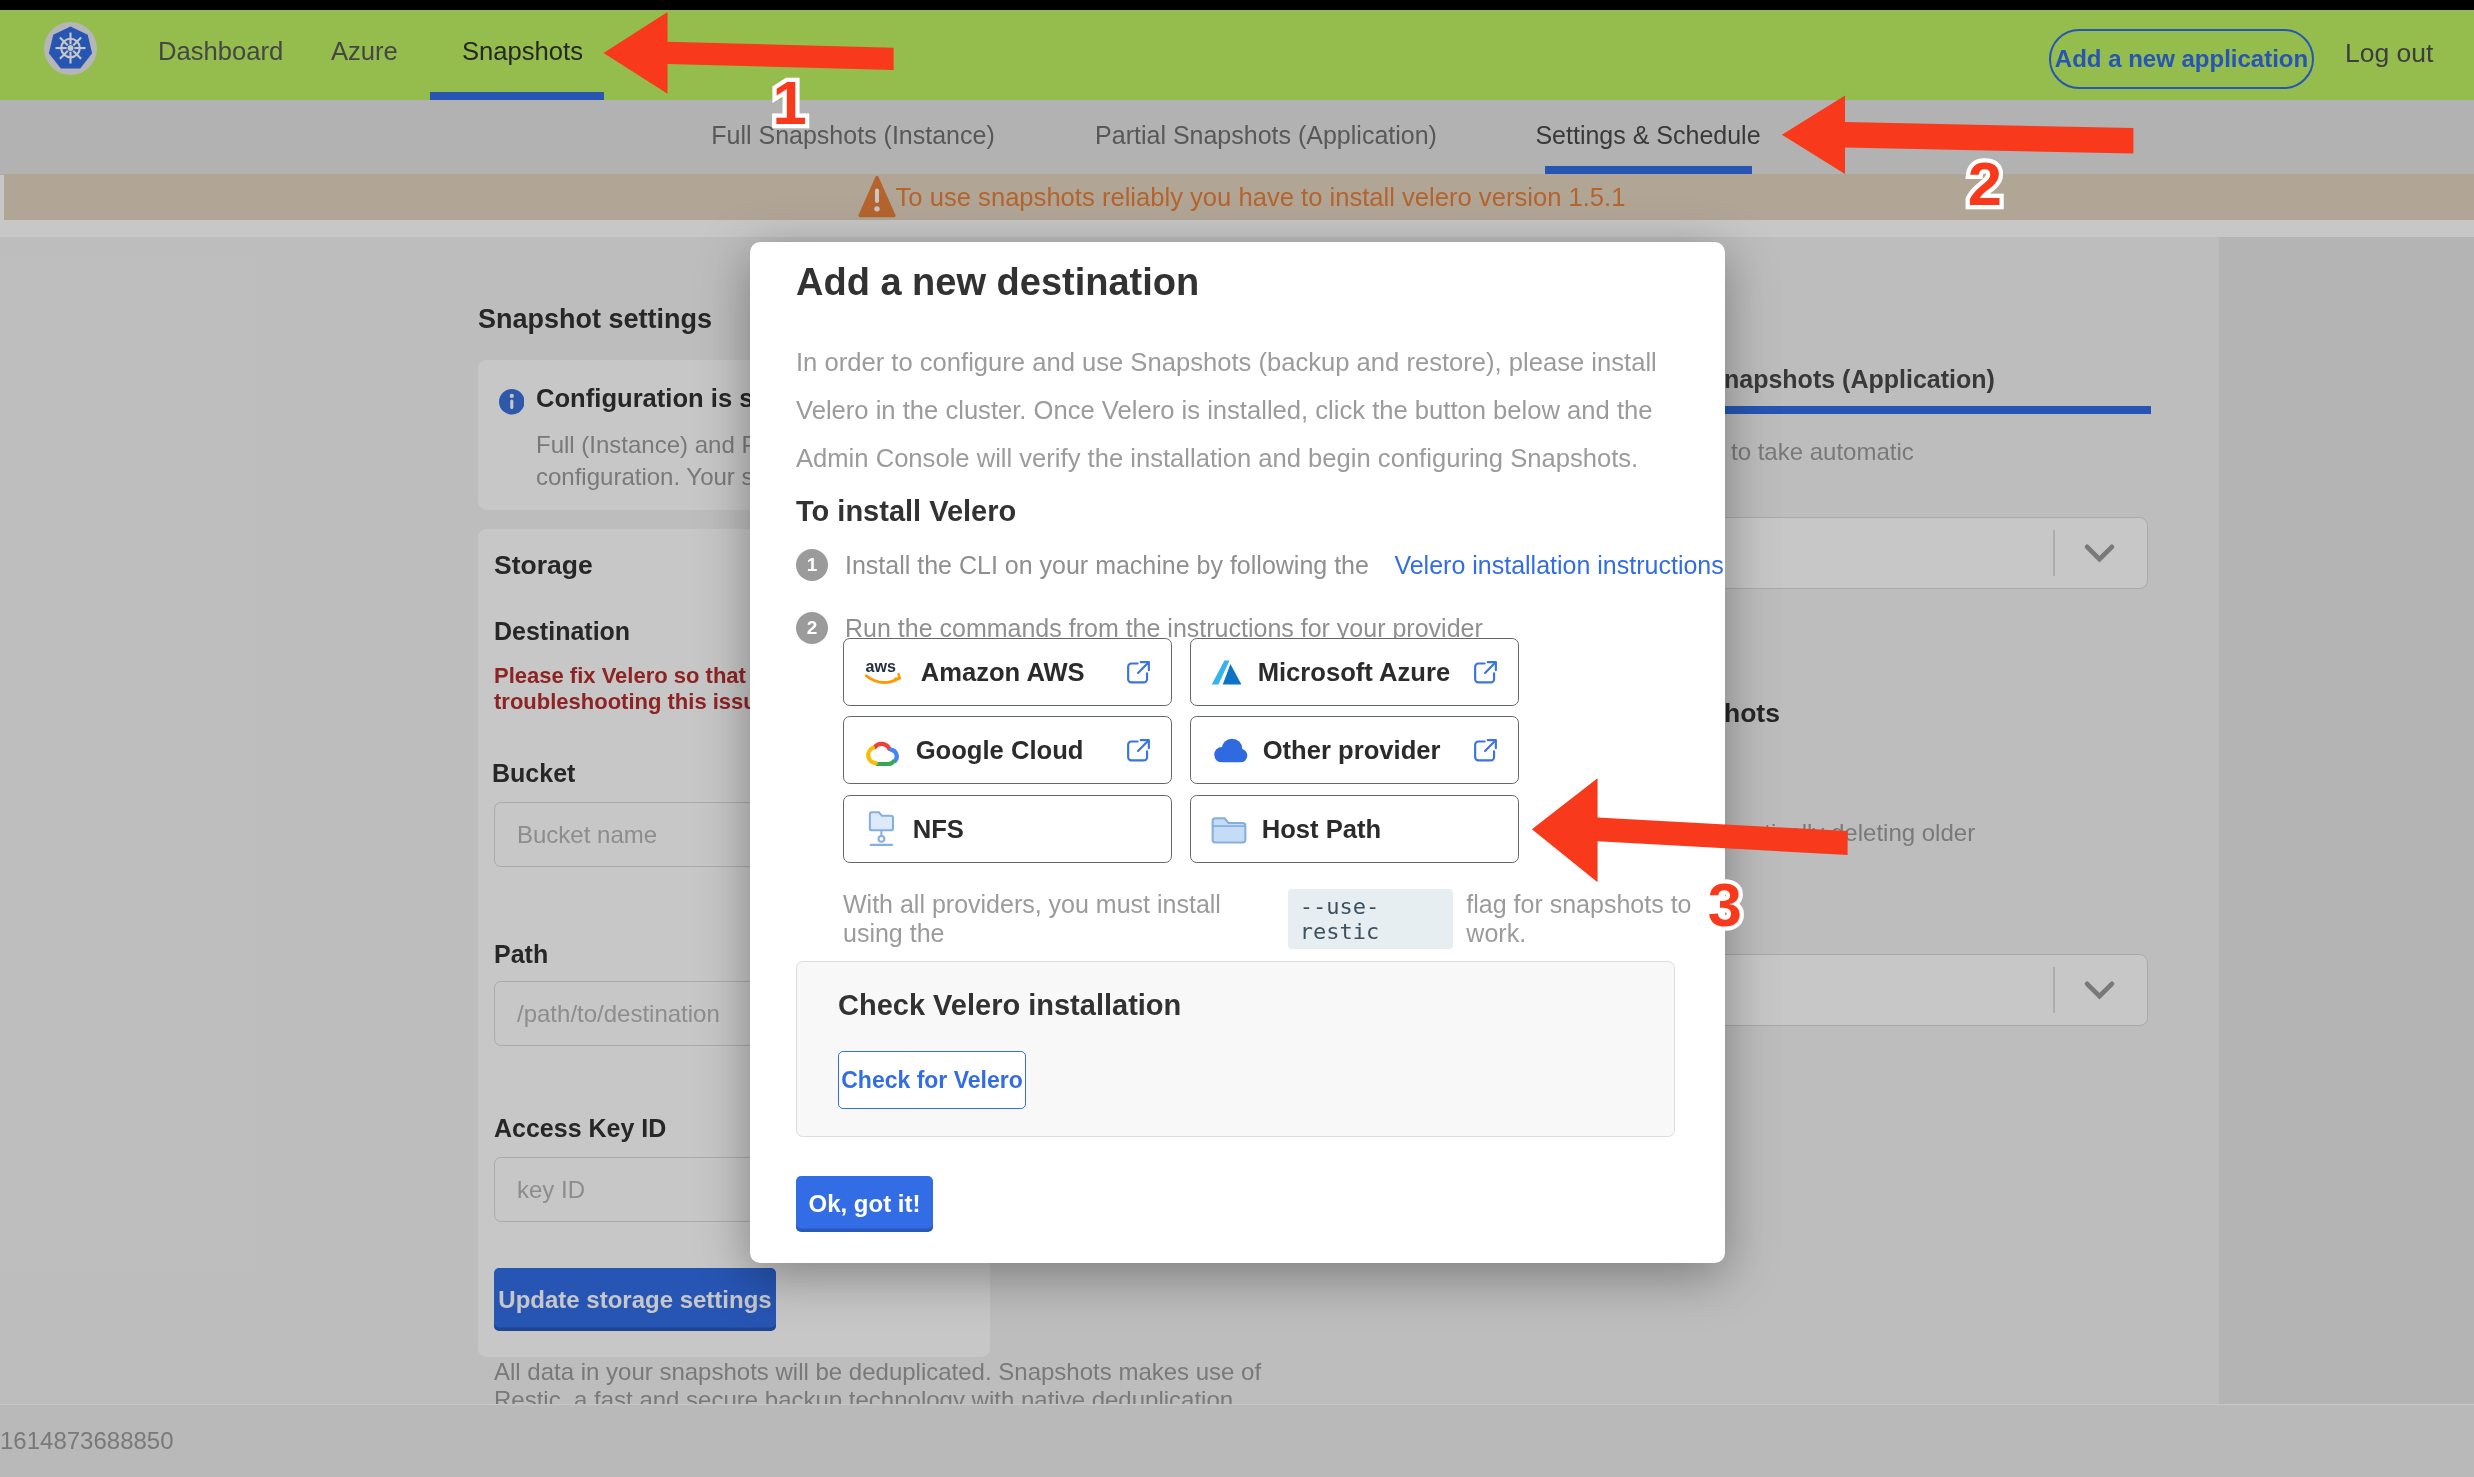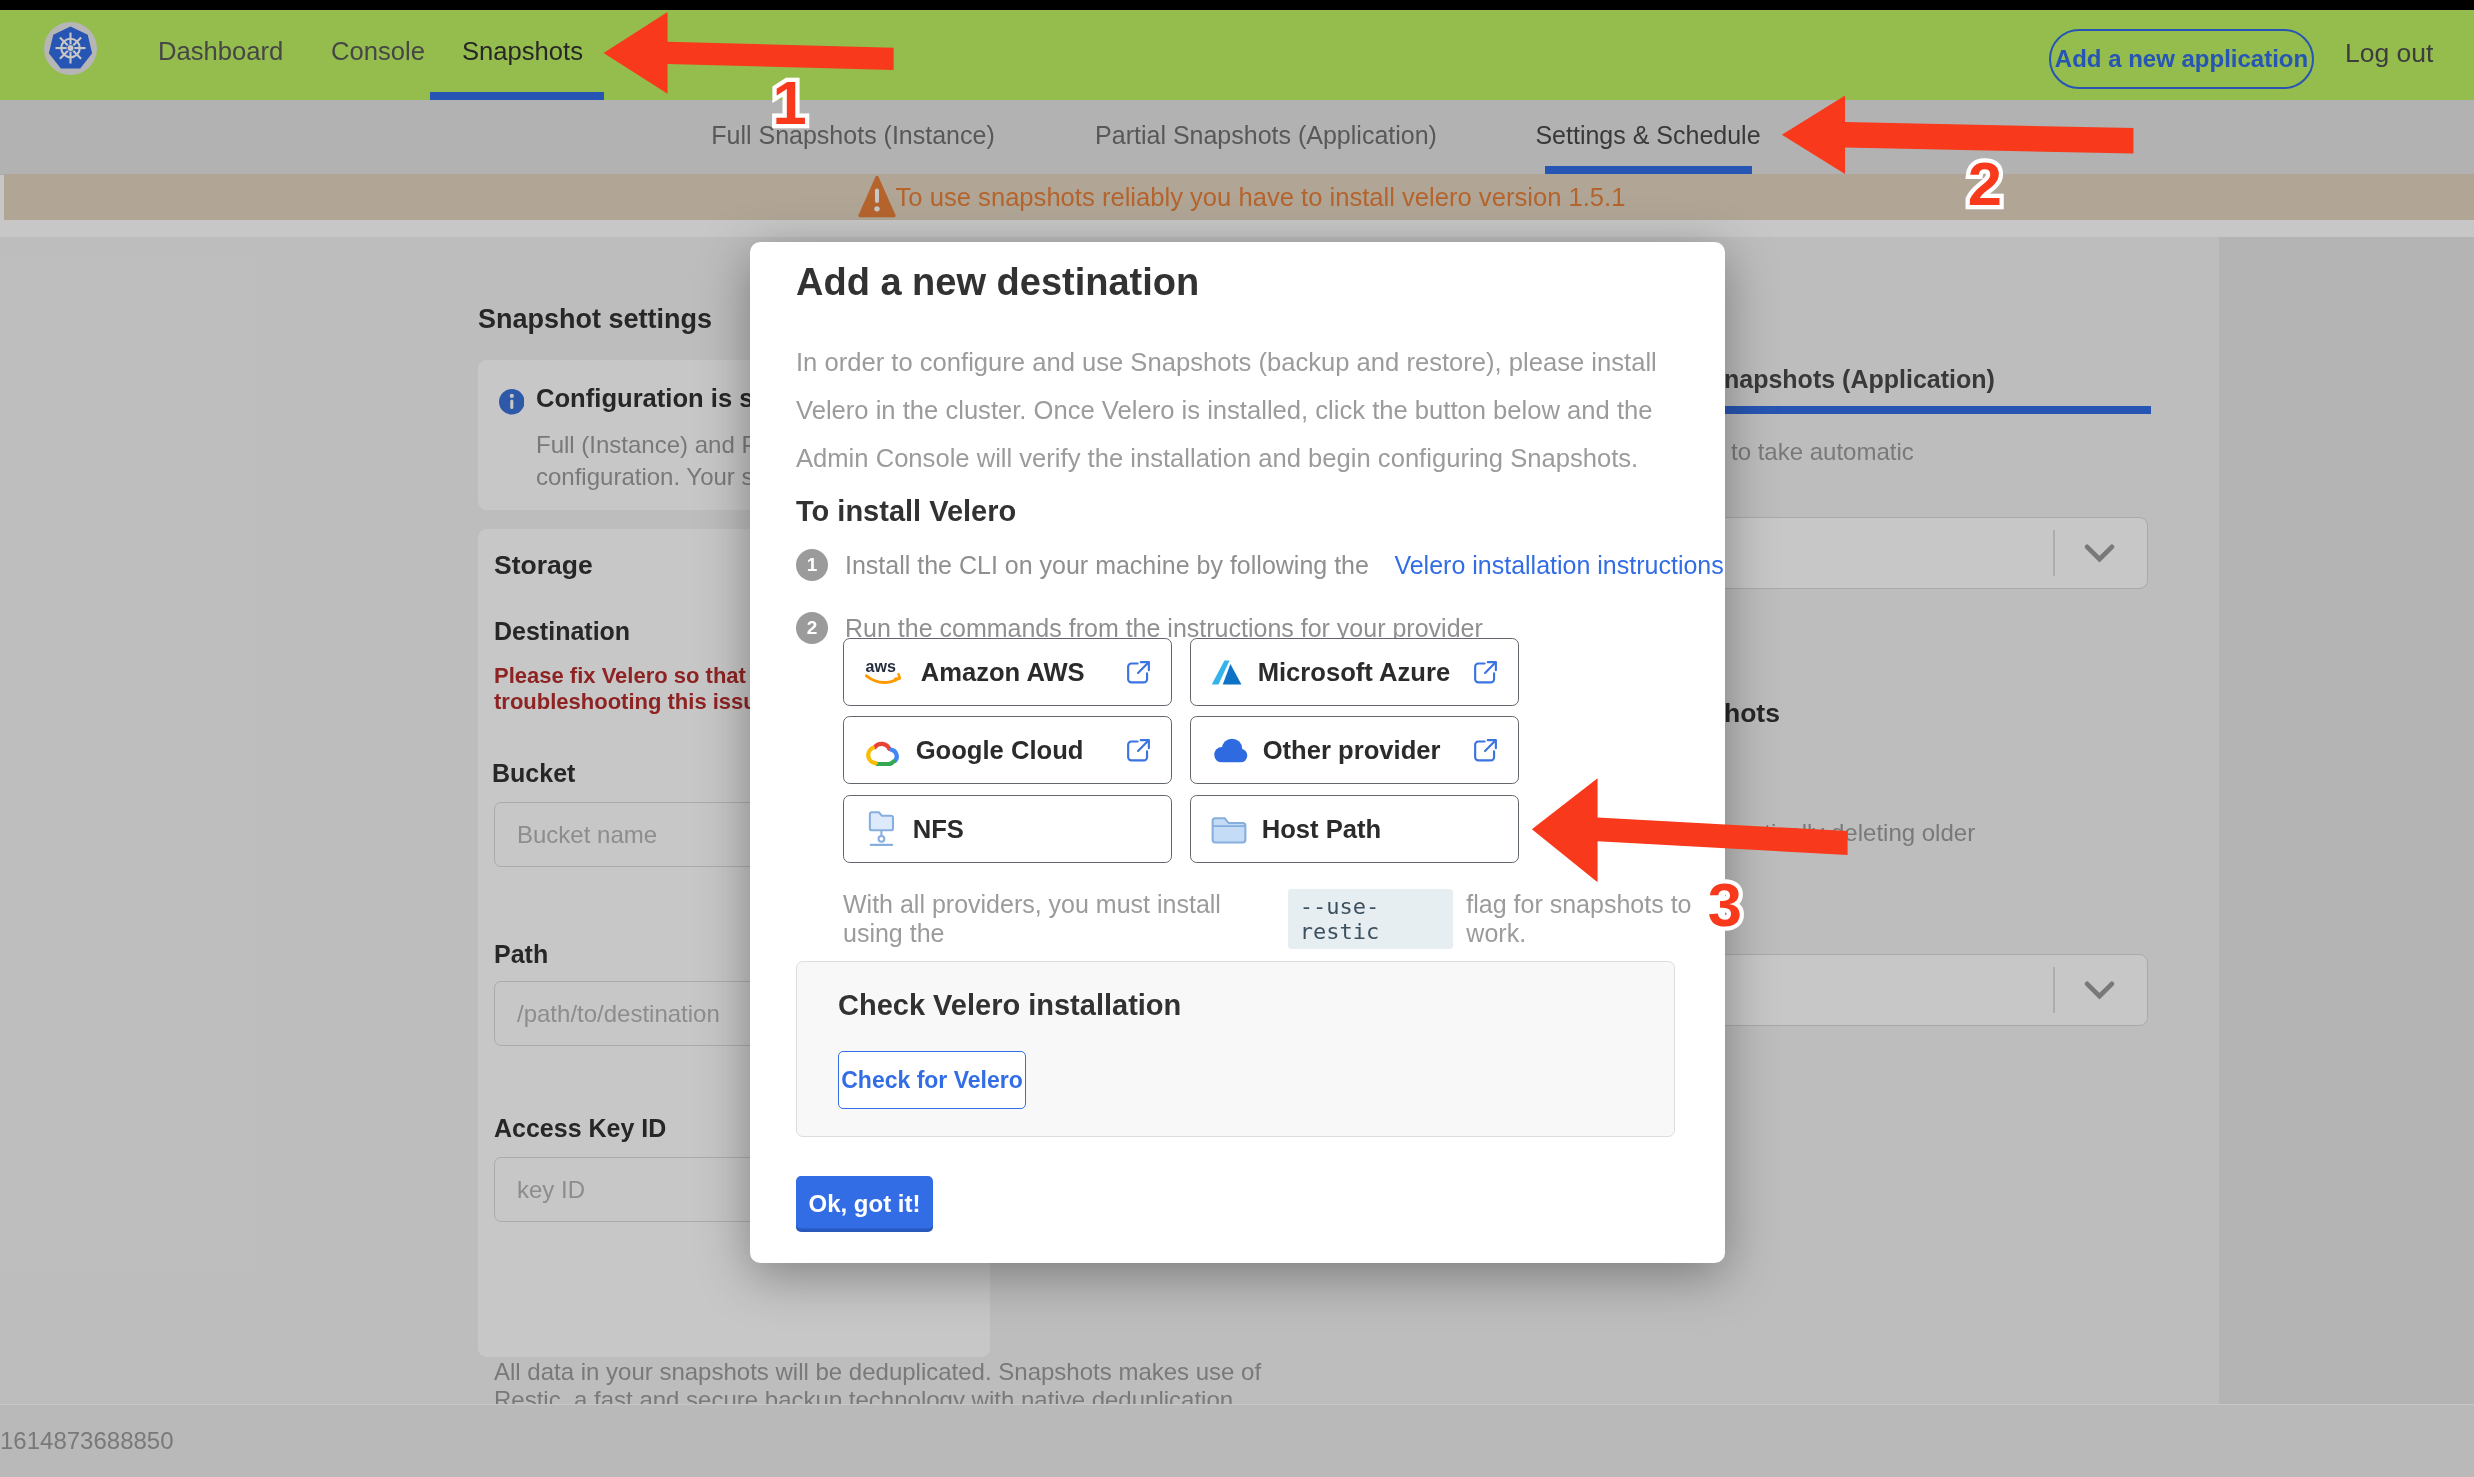--- a/index.html
+++ b/index.html
@@ -85,21 +85,21 @@
         <g stroke="#fff" stroke-width="2.4">
           <line x1="30" y1="12" x2="30" y2="47"></line>
           <line x1="13" y1="29.5" x2="47" y2="29.5"></line>
           <line x1="18" y1="17.5" x2="42" y2="41.5"></line>
           <line x1="42" y1="17.5" x2="18" y2="41.5"></line>
         </g>
         <circle cx="30" cy="29.5" r="4" fill="#fff" stroke="#326de6" stroke-width="1"></circle>
       </svg>
     </div>
     <span class="navitem" style="left:158px;">Dashboard</span>
-    <span class="navitem" style="left:331px;">Console</span>
+    <span class="navitem" style="left:331px;">Azure</span>
     <span class="navitem active" style="left:462px;">Snapshots</span>
     <div class="abs" id="nav-underline"></div>
     <div class="abs" id="addapp">Add a new application</div>
     <span class="abs" id="logout">Log out</span>
   </div>
 
   <div class="abs" id="subnav">
     <span class="subtab" style="left:853px;">Full Snapshots (Instance)</span>
     <span class="subtab" style="left:1266px;">Partial Snapshots (Application)</span>
     <span class="subtab active" style="left:1648px;">Settings &amp; Schedule</span>
@@ -143,20 +143,21 @@
 
       <span class="abs lbl" style="left:14px;top:230px;">Bucket</span>
       <input class="input" style="left: 16px; top: 273px; width: 456px; height: 63px;" placeholder="Bucket name">
 
       <span class="abs lbl" style="left:16px;top:411px;">Path</span>
       <input class="input" style="left: 16px; top: 452px; width: 456px; height: 63px;" placeholder="/path/to/destination">
 
       <span class="abs lbl" style="left:16px;top:585px;">Access Key ID</span>
       <input class="input" style="left: 16px; top: 628px; width: 456px; height: 63px;" placeholder="key ID">
 
+      <div class="abs bluebtn" style="left:16px;top:739px;width:282px;height:63px;">Update storage settings</div>
     </div>
 
     <span class="abs graytxt" style="left:494px;top:1121px;white-space:nowrap;">All data in your snapshots will be deduplicated. Snapshots makes use of</span>
     <span class="abs graytxt" style="left:494px;top:1149px;white-space:nowrap;">Restic, a fast and secure backup technology with native deduplication.</span>
 
     <span class="abs" style="left:1724px;top:128px;font-size:25px;font-weight:600;color:#4a4a4a;white-space:nowrap;">napshots (Application)</span>
     <div class="abs" style="left:1626px;top:169px;width:525px;height:7.7px;background:#326de6;"></div>
     <span class="abs graytxt" style="left:1731px;top:201px;white-space:nowrap;">to take automatic</span>
 
     <div class="select" style="left:1664px;top:280px;width:482px;height:70px;">

